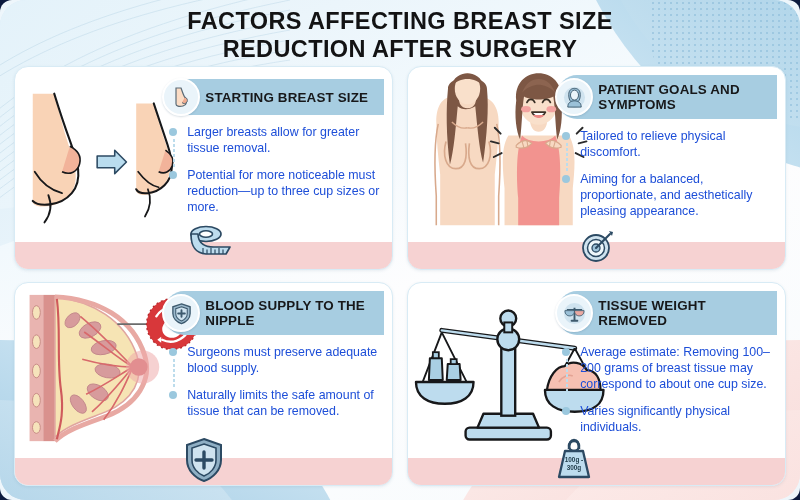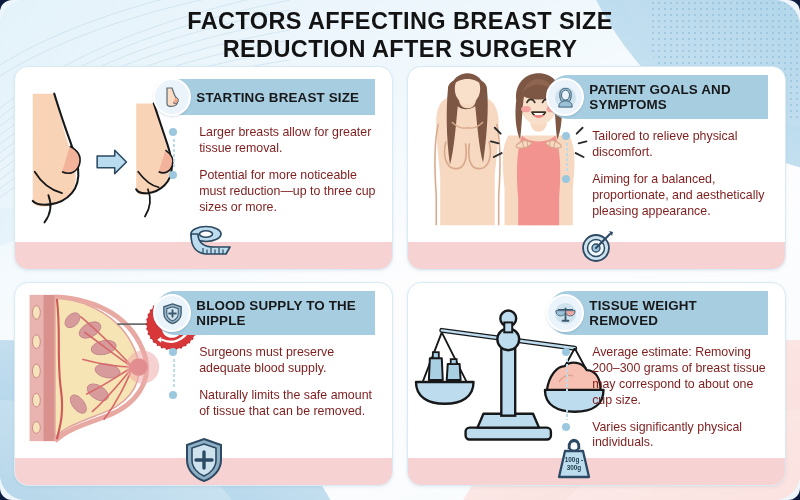--- a/index.html
+++ b/index.html
@@ -107,21 +107,21 @@
     box-shadow:0 1px 3px rgba(60,100,130,.10);
     overflow:hidden;
   }
   .card-pink {
     position:absolute; left:0; right:0; bottom:0; height:27px;
     background:#f6d2d2;
   }
   .card-body { position:absolute; inset:0; }
   
   .hdr {
-    position:absolute; right:17px; top:12px;
+    position:absolute; right:8px; top:12px;
     height:36px;
     width:58%;
     background:#a7cde1;
     border-radius:19px 0 0 19px;
     display:flex; align-items:center;
     padding-left:40px;
   }
   .hdr.two-line { height:44px; top:8px; }
   .hdr-badge {
     position:absolute; left:-3px; top:50%; transform:translateY(-50%);
@@ -139,25 +139,25 @@
   }
   
   .bullets {
     position:absolute; right:10px;
     width:57%;
     top:58px;
   }
   .bullets.lower { top:62px; }
   .bullet {
     position:relative;
-    padding-left:32px;
+    padding-left:20px;
     margin-bottom:11px;
     font-size:12.4px;
     line-height:1.28;
-    color:#7f1d1d;
+    color:#1d4ed8;
   }
   .bullet:last-child { margin-bottom:0; }
   .bullet .dot {
     position:absolute; left:2px; top:3px;
     width:8px; height:8px; border-radius:50%;
     background:#9bc8de;
   }
   .bullet-line {
     position:absolute; left:5.5px; top:14px; bottom:-11px;
     width:2px;
@@ -533,21 +533,21 @@
               <path d="M12,9 C12,13 14.5,14.5 17,14.5 C19.5,14.5 22,13 22,9 Z" fill="#eaa9a2" stroke="#3d5a6e" stroke-width="0.9"></path>
             </svg>
           </div>
           <div class="hdr-title">TISSUE WEIGHT REMOVED</div>
         </div>
 
         <div class="bullets lower">
           <div class="bullet">
             <span class="dot"></span>
             <span class="bullet-line"></span>
-            <span>Average estimate: Removing 200–300 grams of breast tissue may correspond to about one cup size.</span>
+            <span>Average estimate: Removing 100–200 grams of breast tissue may correspond to about one cup size.</span>
           </div>
           <div class="bullet">
             <span class="dot"></span>
             
             <span>Varies significantly physical individuals.</span>
           </div>
         </div>
 
         <div class="card-pink"></div>
         <div class="float-icon" style="left:44%; bottom:2px;">

